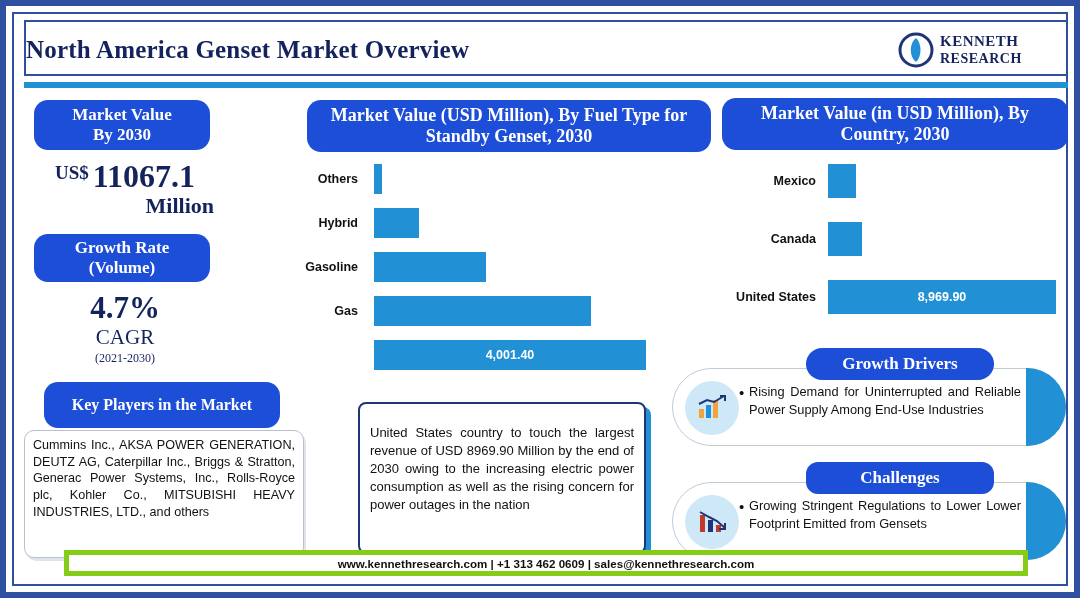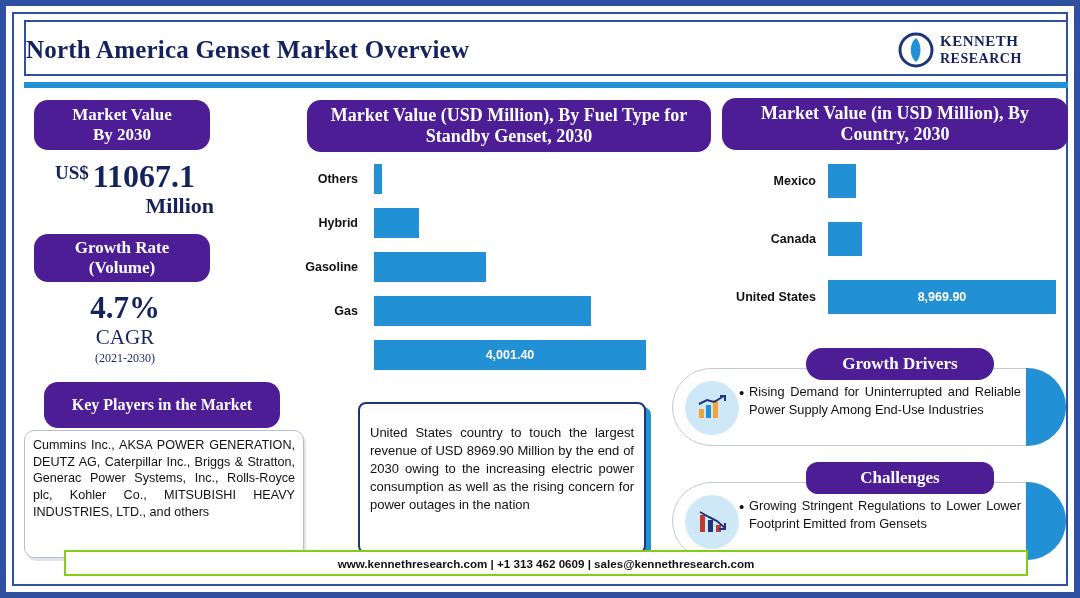--- a/index.html
+++ b/index.html
@@ -52,21 +52,21 @@
   .logo-text .l2{font-size:14px;letter-spacing:0.5px;}
 
   .hr-blue{
     position:absolute;left:18px;top:76px;width:1044px;height:6px;
     background:#2290d4;
   }
 
   
   .ribbon{
     position:absolute;
-    background:#4c1d95;
+    background:#1d4ed8;
     color:#ffffff;
     font-family:"Liberation Serif", serif;
     font-weight:bold;
     text-align:center;
     border-radius:12px 12px 12px 12px;
     box-sizing:border-box;
     display:flex;align-items:center;justify-content:center;
     line-height:1.15;
     padding:16px 14px;
   }
@@ -172,21 +172,21 @@
     font-size:12.8px;color:#111;line-height:1.38;text-align:justify;
   }
   .card .bullet:before{
     content:"\2022";
     position:absolute;left:-10px;top:0;font-size:15px;color:#111;
   }
 
   
   .footer{
     position:absolute;left:58px;bottom:16px;width:964px;height:26px;
-    border:2px solid #84cc16;background:#fff;
+    border:5px solid #84cc16;background:#fff;
     box-sizing:border-box;
     display:flex;align-items:center;justify-content:center;
     font-size:11.6px;font-weight:bold;color:#111;
   }
 </style>
 </head>
 <body>
 
 <div class="page">
   <div class="inner-frame"></div>

